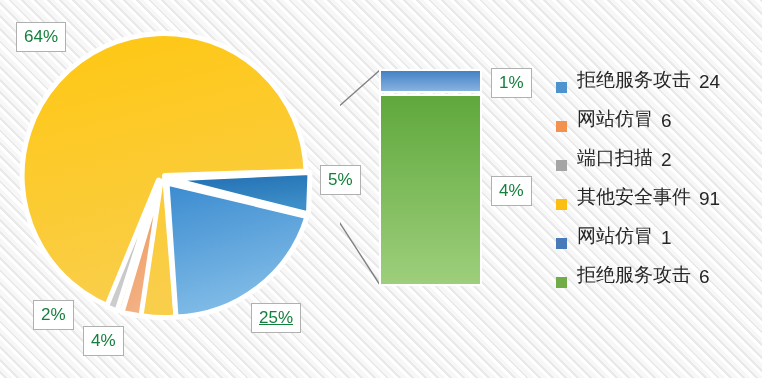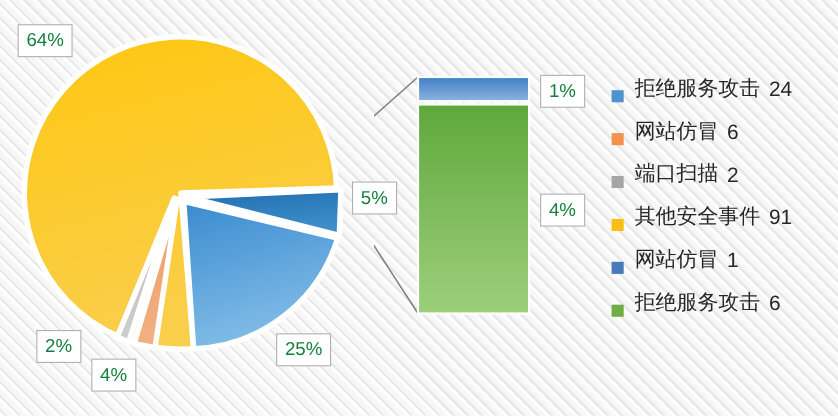--- a/index.html
+++ b/index.html
@@ -155,21 +155,21 @@
       <rect x="40" y="95" width="101" height="190" fill="url(#bGreen)" stroke="#ffffff" stroke-width="2"></rect>
     </svg>
   </div>
 
   <div class="dlabel" style="left:16px;  top:22px;">64%</div>
 
   <div class="dlabel" style="left:33px;  top:300px;">2%</div>
 
   <div class="dlabel" style="left:83px;  top:326px;">4%</div>
 
-  <div class="dlabel" style="left:251px; top:303px;">25%</div>
+  <div class="dlabel" style="left:251px; top:303px;text-decoration:underline;">25%</div>
 
   <div class="dlabel" style="left:320px; top:165px;">5%</div>
 
   <div class="dlabel" style="left:491px; top:68px;">1%</div>
 
   <div class="dlabel" style="left:491px; top:176px;">4%</div>
 
   <div id="legend">
 
     <div class="legend-row">

